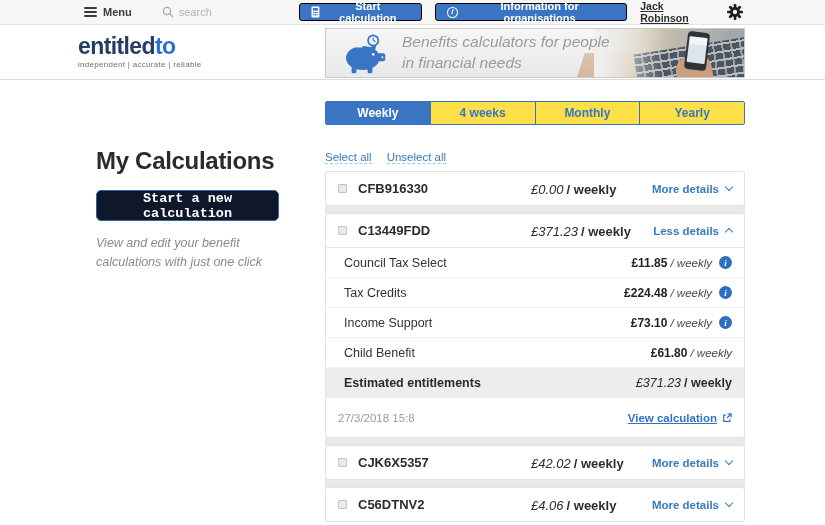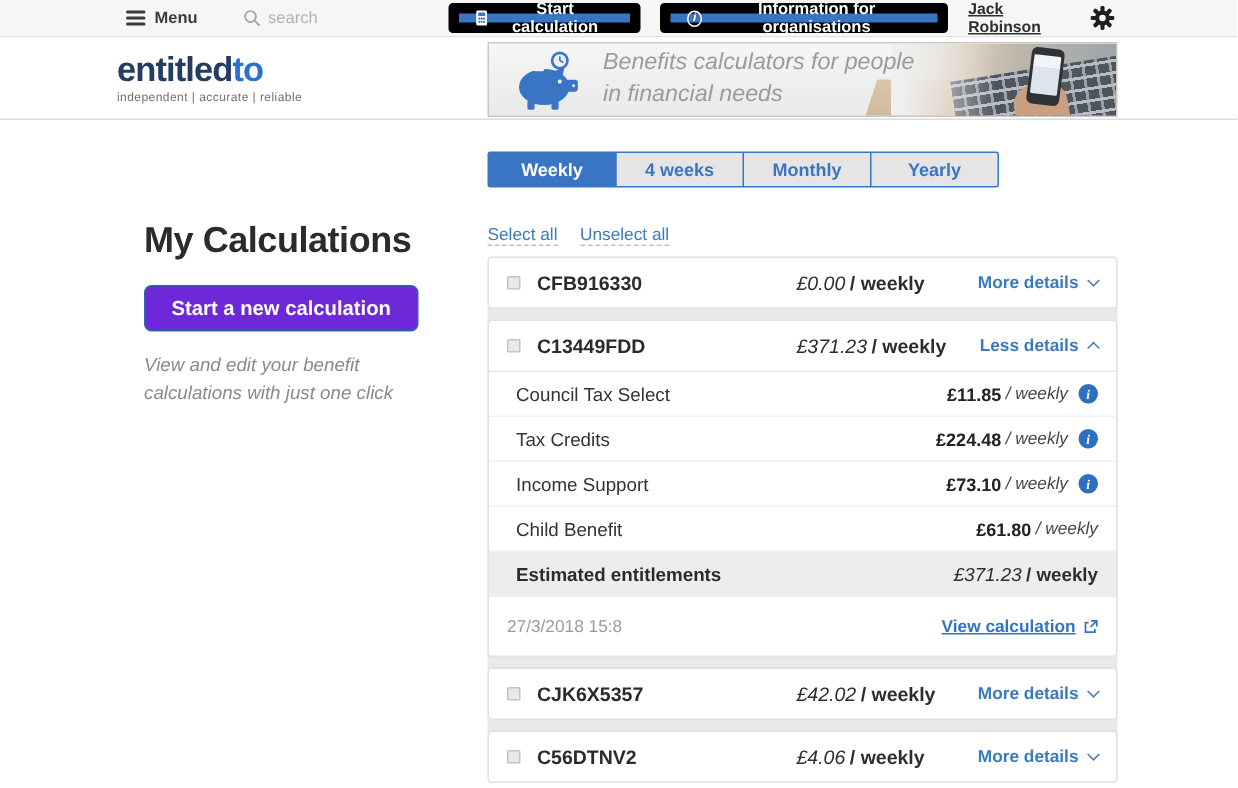--- a/index.html
+++ b/index.html
@@ -14,21 +14,21 @@
   .menu-btn { display:flex; align-items:center; gap:6px; margin-left:84px; cursor:pointer; }
   .hamburger { display:flex; flex-direction:column; gap:2px; }
   .hamburger i { display:block; width:13px; height:2px; background:#3a3a3a; border-radius:1px; }
   .menu-label { font-size:11px; font-weight:bold; color:#3c3c3c; }
   .searchbox { display:flex; align-items:center; gap:5px; margin-left:30px; }
   .searchbox input { border:none; outline:none; background:transparent; font-size:11px;
                      color:#555; width:120px; font-family:inherit; }
   .searchbox input::placeholder { color:#b3b3b3; }
   .topbar-right { margin-left:auto; margin-right:82px; display:flex; align-items:center; gap:13px; }
   .top-btn { display:flex; align-items:center; gap:6px; background:#3a75c4; color:#fff;
-             border:7px solid #000000; border-radius:3px; font-size:11px; font-weight:bold;
+             border:1px solid #000000; border-radius:3px; font-size:11px; font-weight:bold;
              padding:3px 11px; height:18px; cursor:pointer; font-family:inherit; }
   .icon-info-ring { width:11px; height:11px; border:1px solid #fff; border-radius:50%;
                     display:flex; align-items:center; justify-content:center;
                     font-size:8px; font-style:italic; line-height:1; }
   .icon-info-ring::before { content:"i"; }
   .user-link { font-size:10.5px; font-weight:bold; color:#2e2e2e; text-decoration:underline; cursor:pointer; }
   .gear-wrap { display:flex; align-items:center; cursor:pointer; }
 
   
   .logoband { position:absolute; left:0; top:25px; width:825px; height:55px;
@@ -58,33 +58,33 @@
                  background:#2f3337; border-radius:4px; transform:rotate(7deg); }
   .photo-phone::after { content:""; position:absolute; left:2px; top:5px; right:2px; bottom:7px;
                         background:linear-gradient(180deg,#f2f4f6 0 30%, #dde4ec 30% 100%); border-radius:1px; }
   .photo-fade { position:absolute; left:0; top:0; width:70px; height:100%;
                 background:linear-gradient(90deg,#efefef 10%, rgba(239,239,239,0)); }
   .banner-piggy { position:absolute; left:16px; top:4px; z-index:2; }
   .banner-text { position:relative; z-index:2; margin-left:76px; font-style:italic;
                  font-size:15.5px; color:#9b9b9b; line-height:1.35; }
 
   
-  .tabs { position:absolute; left:325px; top:101px; width:341px; height:24px;
-          display:flex; border:1px solid #3a75c4; border-radius:2px; background:#e5e5e5; }
+  .tabs { position:absolute; left:325px; top:101px; width:420px; height:24px;
+          display:flex; border:1px solid #3a75c4; border-radius:2px; background:#fde047; }
   .tab { flex:1; display:flex; align-items:center; justify-content:center;
          font-size:12px; font-weight:bold; color:#3a75c4; border-right:1px solid #3a75c4; cursor:pointer; }
   .tab:last-child { border-right:none; }
   .tab.active { background:#3a75c4; color:#fff; }
 
   
   .sidebar { position:absolute; left:96px; top:147px; width:220px; }
   .side-title { font-size:24px; font-weight:800; color:#2b2b2b; letter-spacing:-0.3px; }
-  .new-calc-btn { margin-top:15px; width:183px; height:31px; background:#6d28d9;
+  .new-calc-btn { margin-top:15px; width:183px; height:31px; background:#0f172a;
                   border:1px solid #2f64ab; border-radius:5px; color:#fff; font-weight:bold;
-                  font-size:13.5px; cursor:pointer; font-family:Liberation Sans, sans-serif; }
+                  font-size:13.5px; cursor:pointer; font-family:Liberation Mono, monospace; }
   .side-desc { margin-top:13px; font-style:italic; color:#8a8a8a; font-size:12.5px;
                line-height:1.55; width:205px; }
 
   
   .listcol { position:absolute; left:325px; top:150px; width:420px; }
   .list-controls { display:flex; align-items:center; height:14px; font-size:11.5px; }
   .link-dashed { color:#3a7abf; border-bottom:1px dashed rgba(58,122,191,.45); cursor:pointer; }
   .unselect { margin-left:15px; }
   .delete-link { margin-left:auto; display:flex; align-items:center; gap:5px;
                  color:#9b9b9b; font-size:11px; cursor:pointer; }

